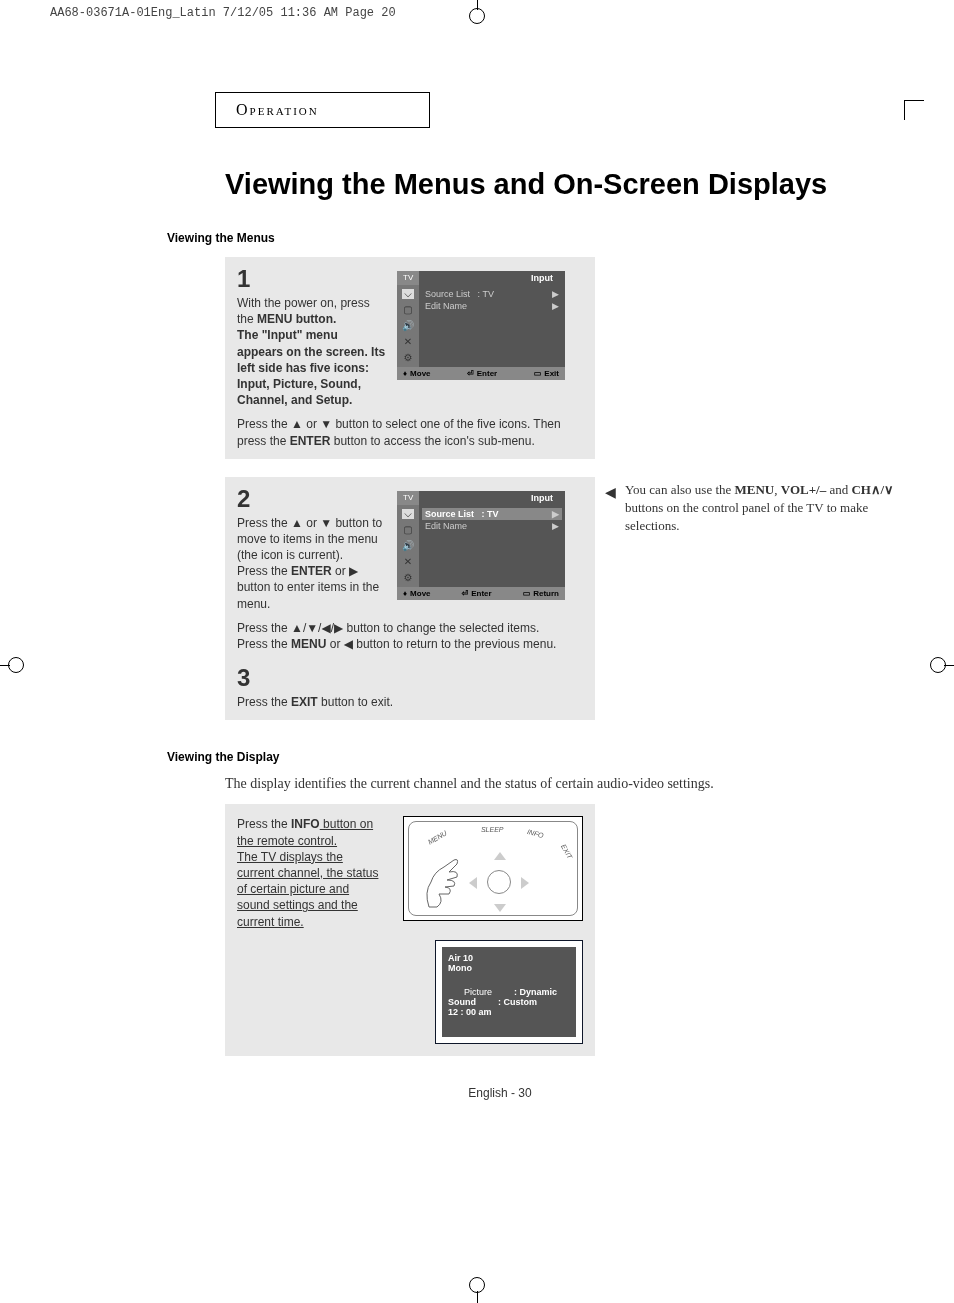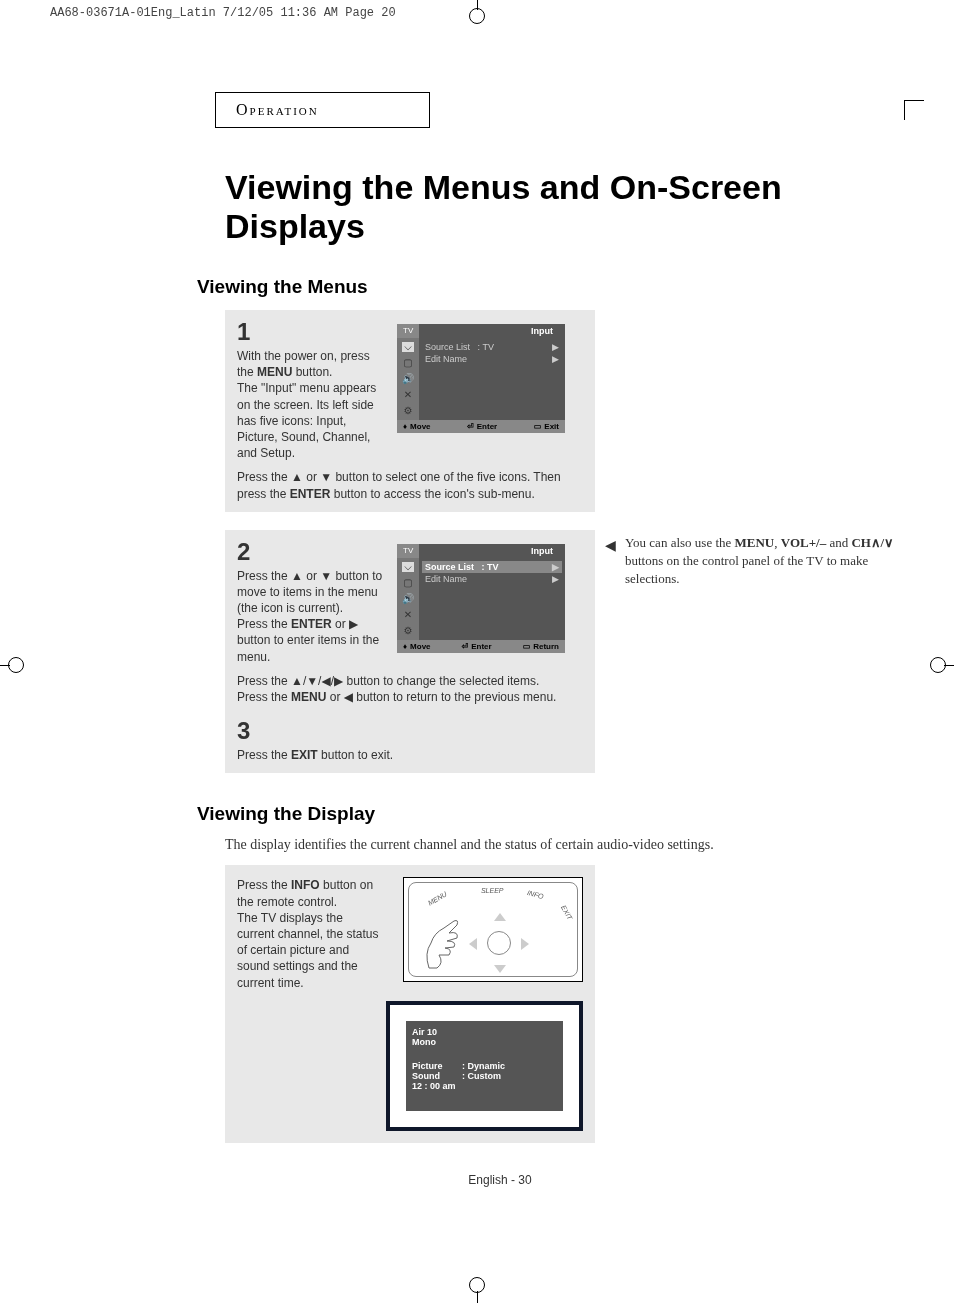--- a/index.html
+++ b/index.html
@@ -125,29 +125,29 @@
     border: 1px solid #000;
     padding: 8px 110px 8px 20px;
     font-variant: small-caps;
     font-family: Georgia, serif;
     font-size: 16px;
     letter-spacing: 2px;
     margin-left: 120px;
     margin-bottom: 40px;
   }
   .main-heading {
-    font-size: 34px;
+    font-size: 29px;
     font-weight: bold;
     margin-left: 130px;
     margin-bottom: 30px;
   }
   .sub-heading {
-    font-size: 19px;
+    font-size: 12px;
     font-weight: bold;
-    margin-left: 102px;
+    margin-left: 72px;
     margin-bottom: 12px;
   }
   .gray-box {
     background: #e8e8e8;
     margin-left: 130px;
     width: 370px;
     padding: 10px 12px;
     margin-bottom: 18px;
   }
   .step-row {
@@ -314,24 +314,24 @@
     border-radius: 50%;
   }
   .hand {
     position: absolute;
     top: 30px;
     left: 10px;
     width: 50px;
     height: 60px;
   }
   .info-osd {
-    width: 197px;
+    width: 148px;
     background: #fff;
-    border: 4px solid #0f172a;
-    padding: 16px;
+    border: 1px solid #0f172a;
+    padding: 6px;
   }
   .info-osd-inner {
     background: #555;
     color: #fff;
     font-size: 9px;
     padding: 6px;
     min-height: 90px;
   }
   .info-osd-inner .block1 { margin-bottom: 14px; }
   .info-osd-inner .line { display: flex; }
@@ -359,21 +359,21 @@
 
   <div class="main-heading">Viewing the Menus and On-Screen Displays</div>
 
   <div class="sub-heading">Viewing the Menus</div>
 
   
   <div class="gray-box">
     <div class="step-row">
       <div class="step-text" style="width:150px;">
         <div class="step-num">1</div>
-        <span>With the power on, press the </span><b>MENU</b><span style="white-space:pre-line;"> button.
+        <span>With the power on, press the </span><b>MENU</b><span style="white-space:pre-line;font-weight:bold;"> button.
 The "Input" menu appears on the screen. Its left side has five icons: Input, Picture, Sound, Channel, and Setup.</span>
       </div>
 
       <div class="osd">
         <div class="osd-header">
           <div class="osd-tab-tv">TV</div>
           <div class="osd-title">Input</div>
         </div>
         <div class="osd-body">
           <div class="osd-icons">
@@ -463,21 +463,21 @@
     </div>
   </div>
 
   <div class="sub-heading" style="margin-top:30px;">Viewing the Display</div>
   <div class="desc-text">The display identifies the current channel and the status of certain audio-video settings.</div>
 
   
   <div class="gray-box" style="padding:12px;">
     <div class="info-row">
       <div class="step-text" style="width:150px;">
-        <span>Press the </span><b>INFO</b><span style="white-space:pre-line;"> button on the remote control.
+        <span>Press the </span><b>INFO</b><span style="white-space:pre-line;text-decoration:underline;"> button on the remote control.
 The TV displays the current channel, the status of certain picture and sound settings and the current time.</span>
       </div>
       <div class="remote-box">
         <div class="remote-inner">
           <span class="remote-label" style="top:12px; left:18px; transform:rotate(-30deg);">MENU</span>
           <span class="remote-label" style="top:4px; left:72px;">SLEEP</span>
           <span class="remote-label" style="top:8px; left:118px; transform:rotate(15deg);">INFO</span>
           <span class="remote-label" style="top:26px; left:150px; transform:rotate(60deg);">EXIT</span>
           <div class="remote-dpad">
             <div class="tri-u"></div>
@@ -493,21 +493,21 @@
       </div>
     </div>
     <div style="display:flex; justify-content:flex-end; margin-top:10px;">
       <div class="info-osd">
         <div class="info-osd-inner">
           <div class="block1">
             <div style="font-weight:bold;">Air  10</div>
             <div style="font-weight:bold;">Mono</div>
           </div>
           <div class="line">
-              <span class="k" style="font-weight:bold;">Picture</span>
+              <span class="k" style="font-weight:normal;margin-left:16px;">Picture</span>
               <span style="font-weight:bold;">:  Dynamic</span>
             </div>
           <div class="line">
               <span class="k" style="font-weight:bold;">Sound</span>
               <span style="font-weight:bold;">:  Custom</span>
             </div>
           <div style="font-weight:bold;">12 : 00 am</div>
         </div>
       </div>
     </div>

